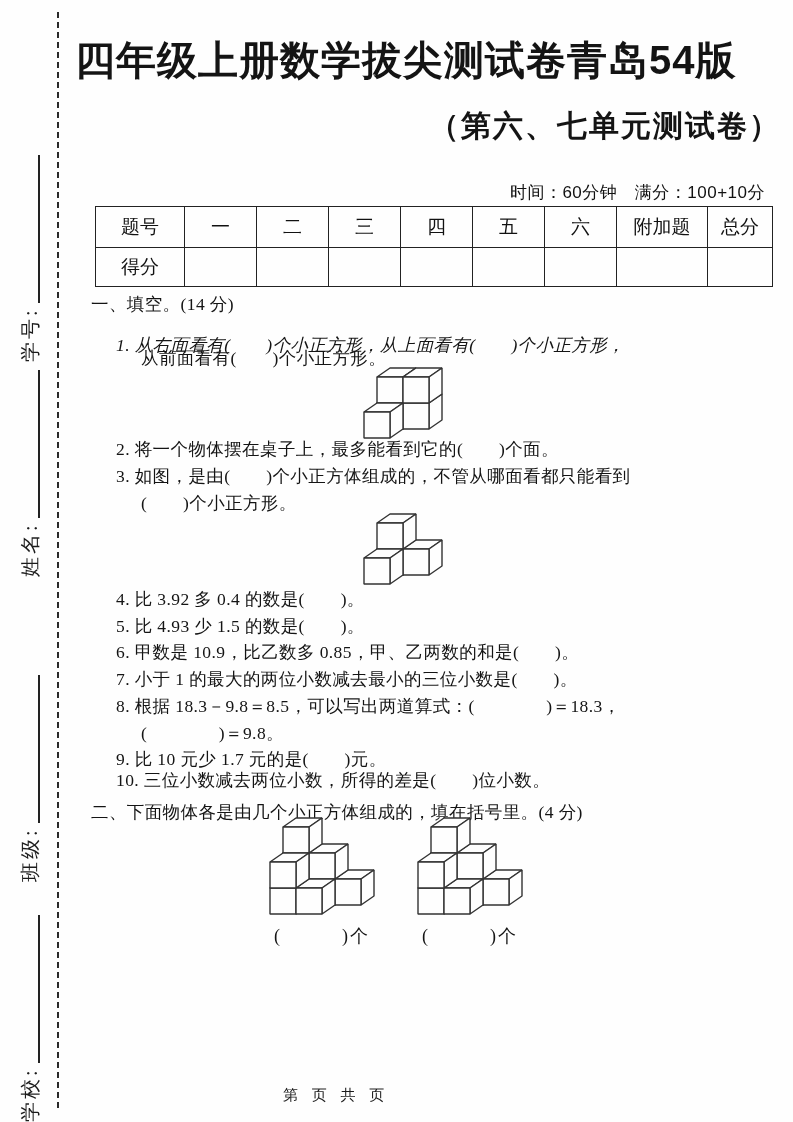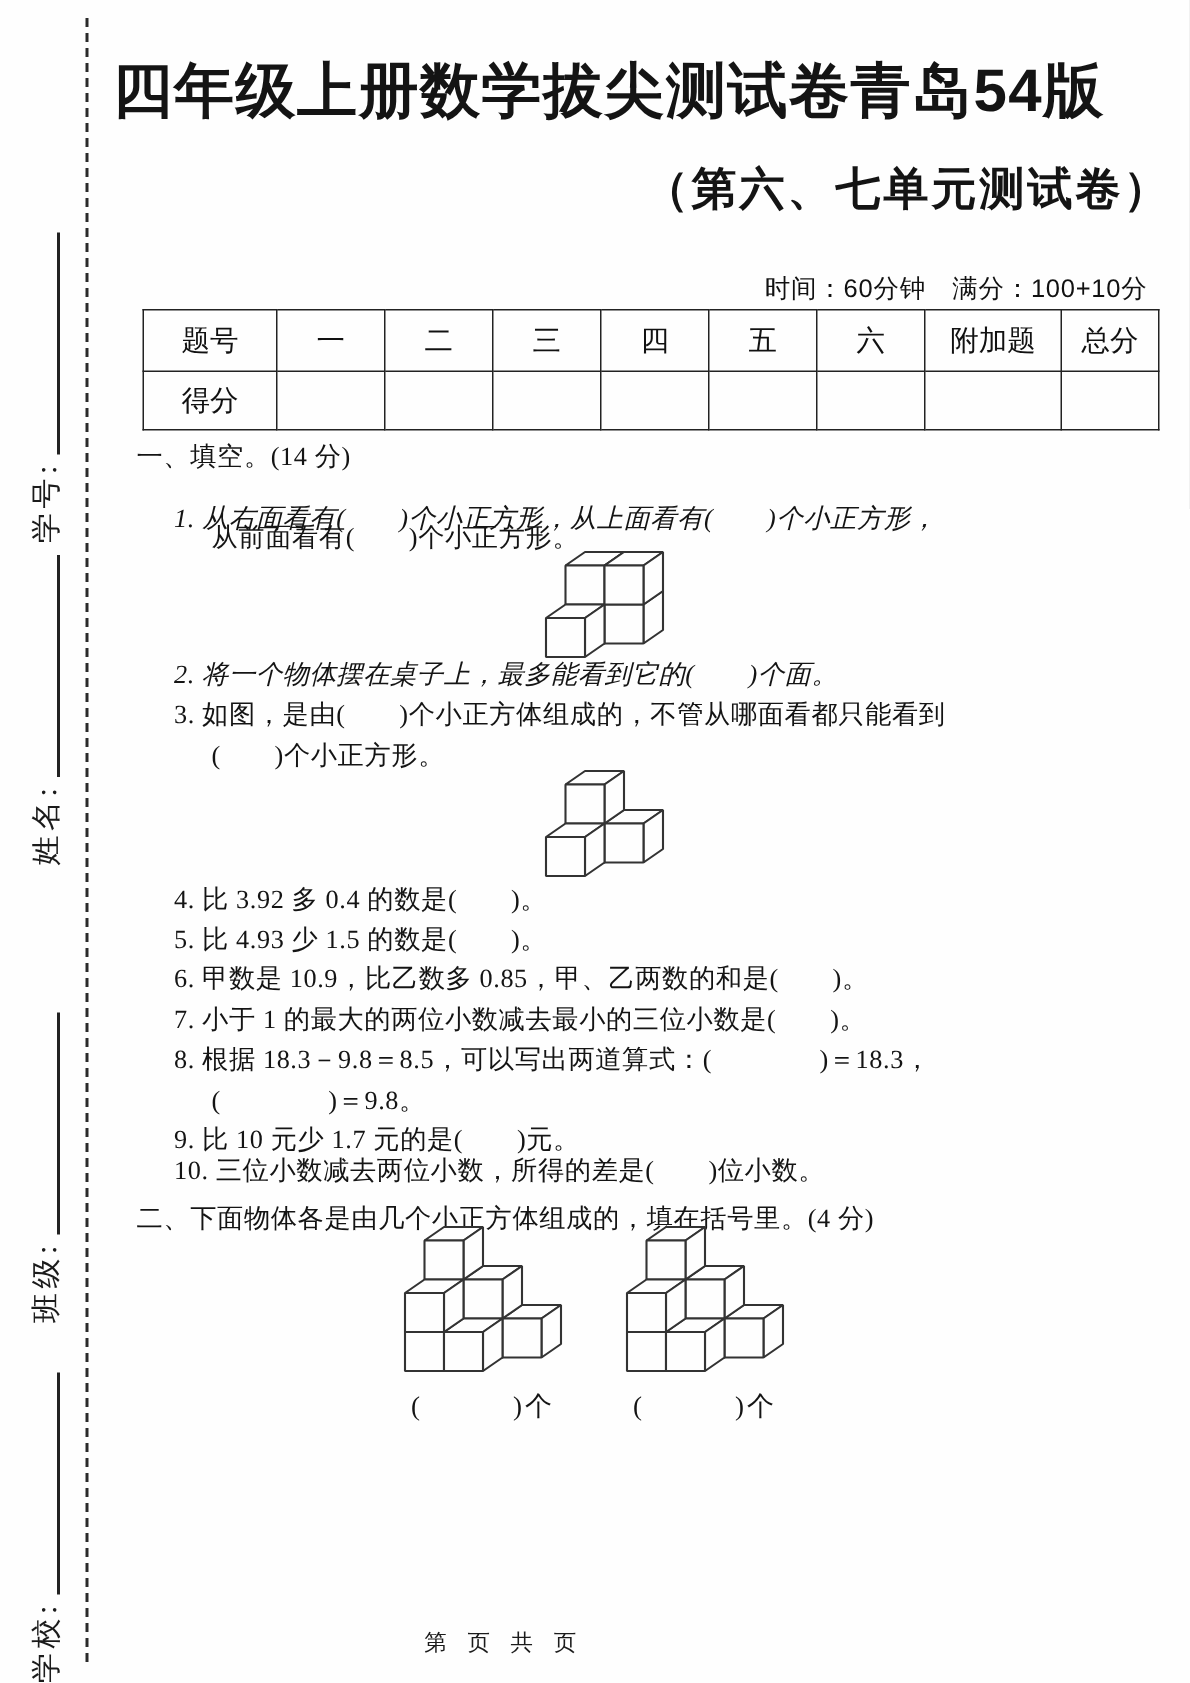--- a/index.html
+++ b/index.html
@@ -134,21 +134,21 @@
         <polygon points="39,-61 52,-70 52,-44 39,-35"></polygon>
         <rect x="13" y="-61" width="26" height="26"></rect>
         <polygon points="39,-61 52,-70 78,-70 65,-61"></polygon>
         <polygon points="65,-61 78,-70 78,-44 65,-35"></polygon>
         <rect x="39" y="-61" width="26" height="26"></rect>
         <polygon points="0,-26 13,-35 39,-35 26,-26"></polygon>
         <polygon points="26,-26 39,-35 39,-9 26,0"></polygon>
         <rect x="0" y="-26" width="26" height="26"></rect>
       </svg></div>
 
-  <div class="tline" style="top:437px;font-style:italic;">2. 将一个物体摆在桌子上，最多能看到它的(　　)个面。</div>
+  <div class="tline" style="top:437px;">2. 将一个物体摆在桌子上，最多能看到它的(　　)个面。</div>
   <div class="tline" style="top:464px;">3. 如图，是由(　　)个小正方体组成的，不管从哪面看都只能看到</div>
   <div class="tline indent" style="top:491px;">(　　)个小正方形。</div>
 
   <div class="figure" style="left:362px;top:512px;"><svg width="82" height="74" viewBox="-2 -72 82 74" fill="#fefefe" stroke="#333" stroke-width="1.4" stroke-linejoin="bevel">
         <polygon points="13,-35 26,-44 52,-44 39,-35"></polygon>
         <polygon points="39,-35 52,-44 52,-18 39,-9"></polygon>
         <rect x="13" y="-35" width="26" height="26"></rect>
         <polygon points="39,-35 52,-44 78,-44 65,-35"></polygon>
         <polygon points="65,-35 78,-44 78,-18 65,-9"></polygon>
         <rect x="39" y="-35" width="26" height="26"></rect>

